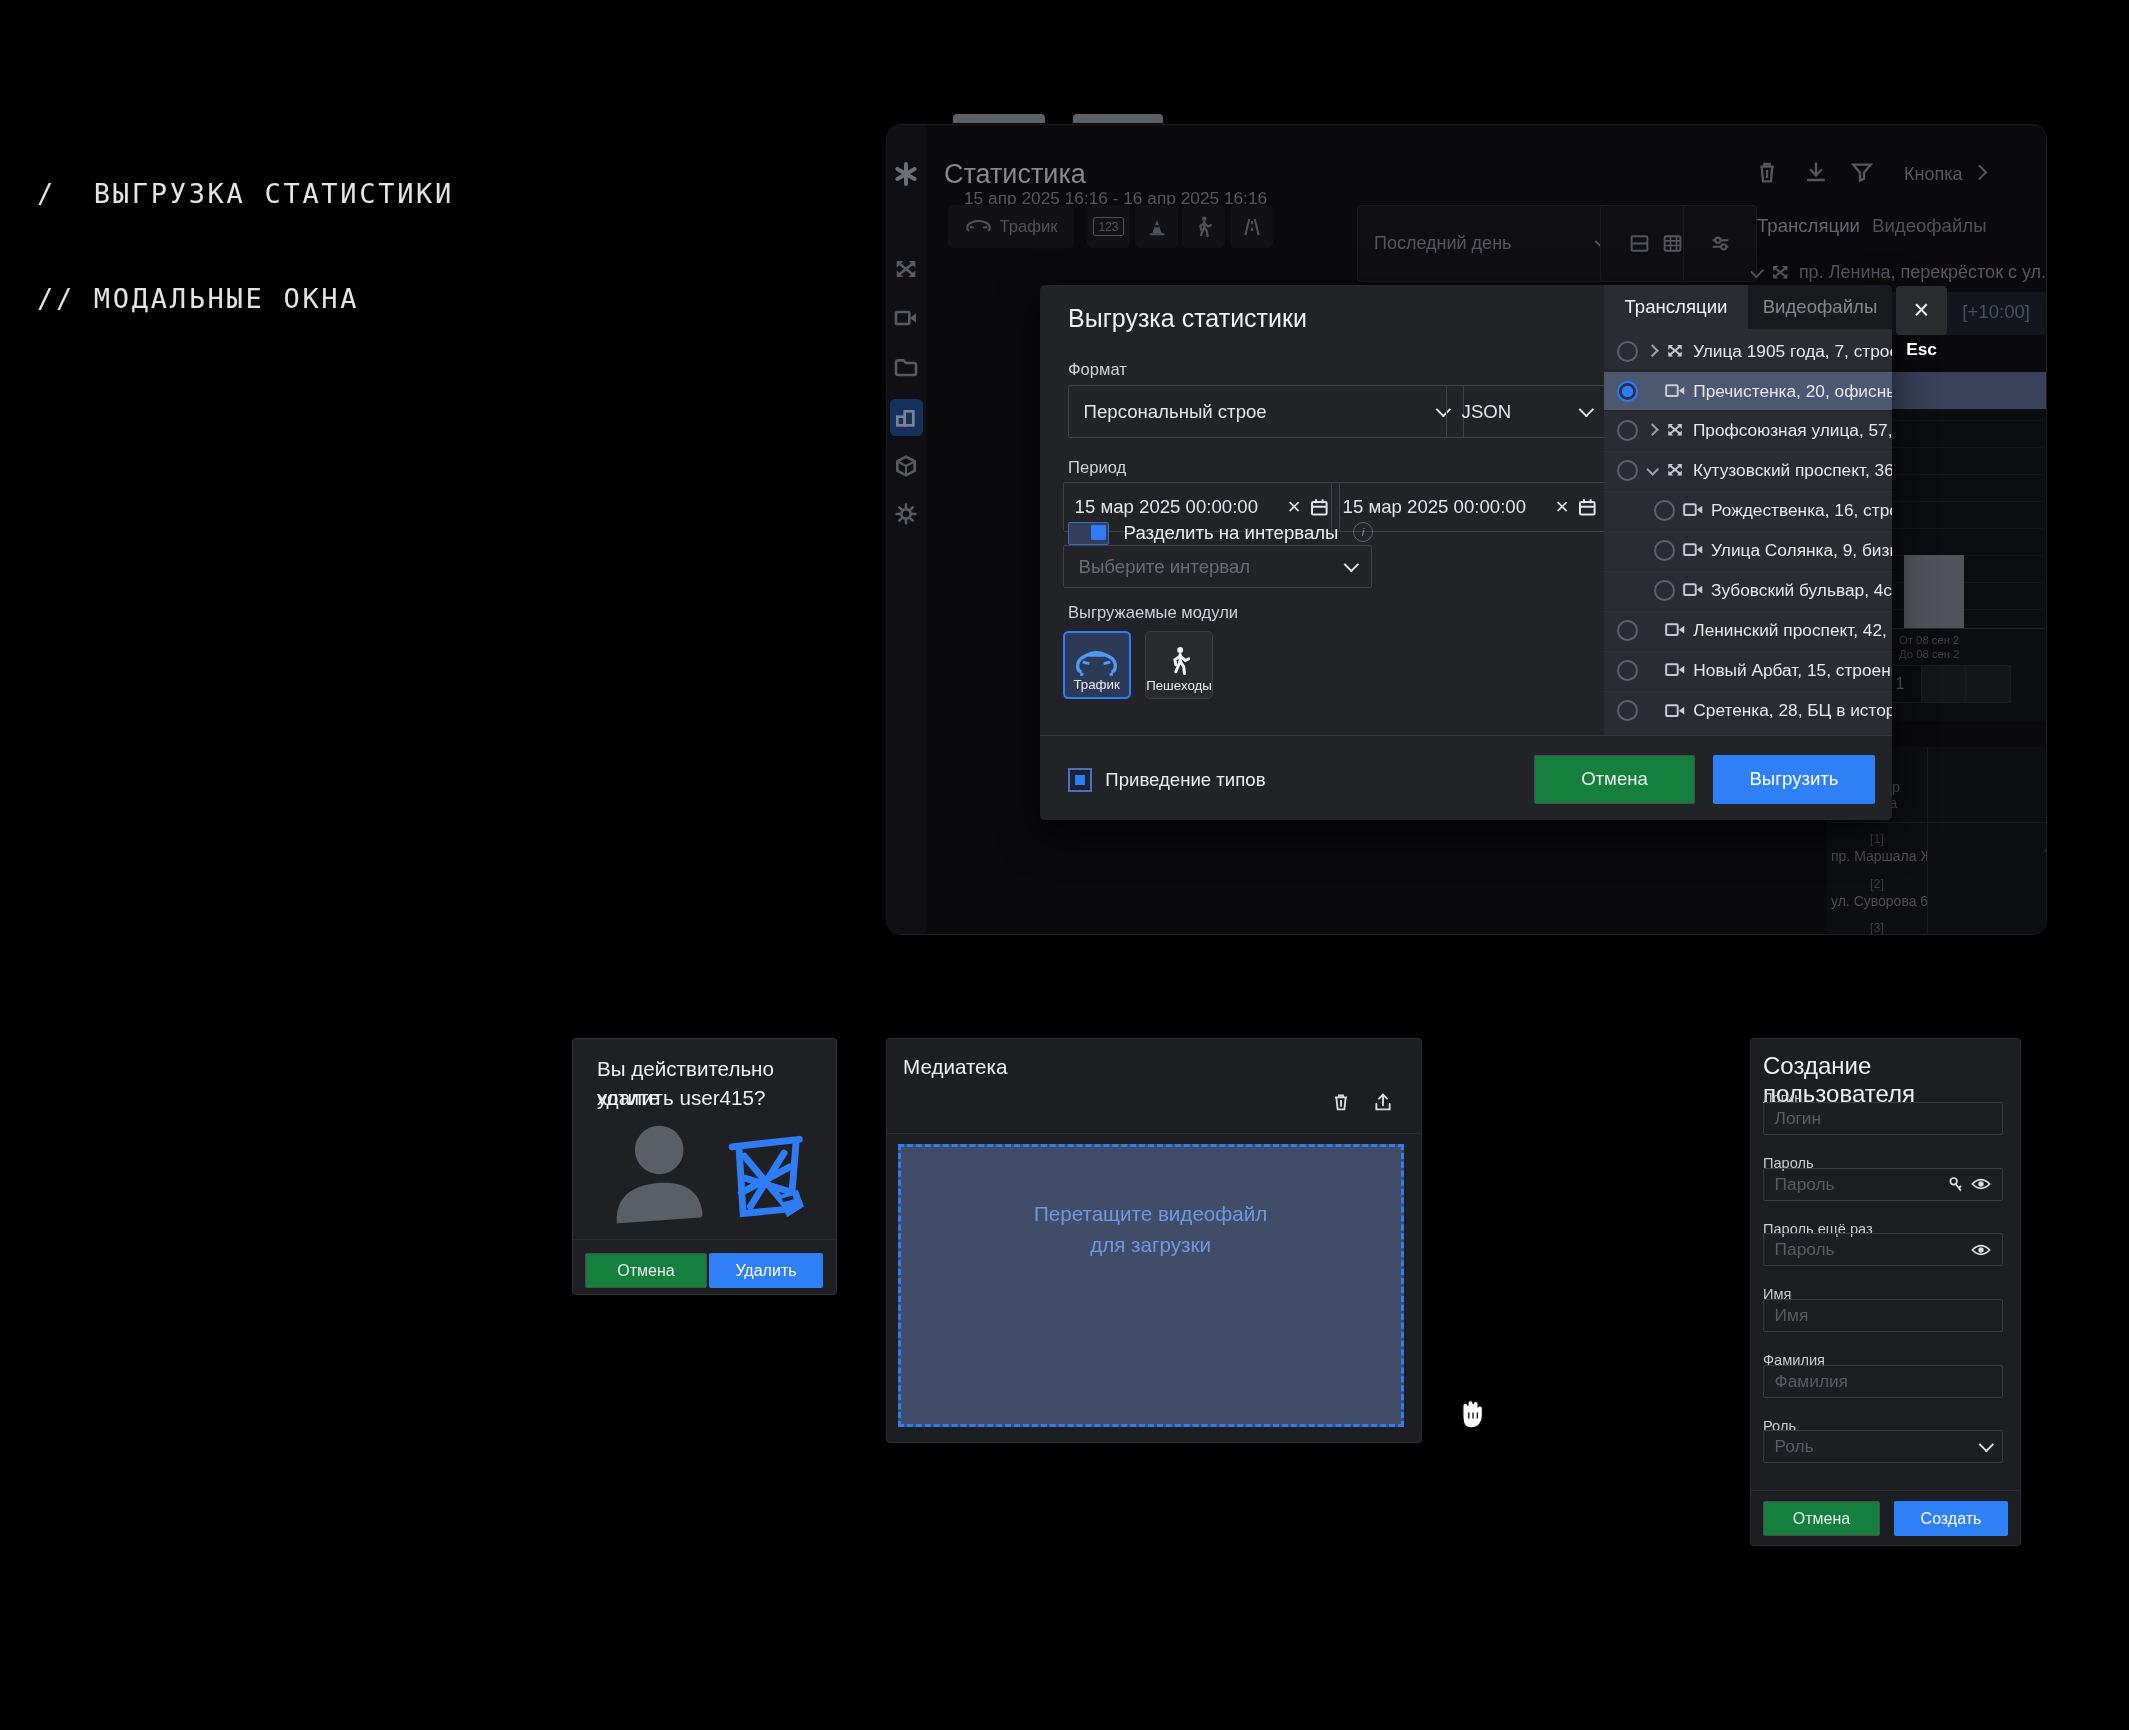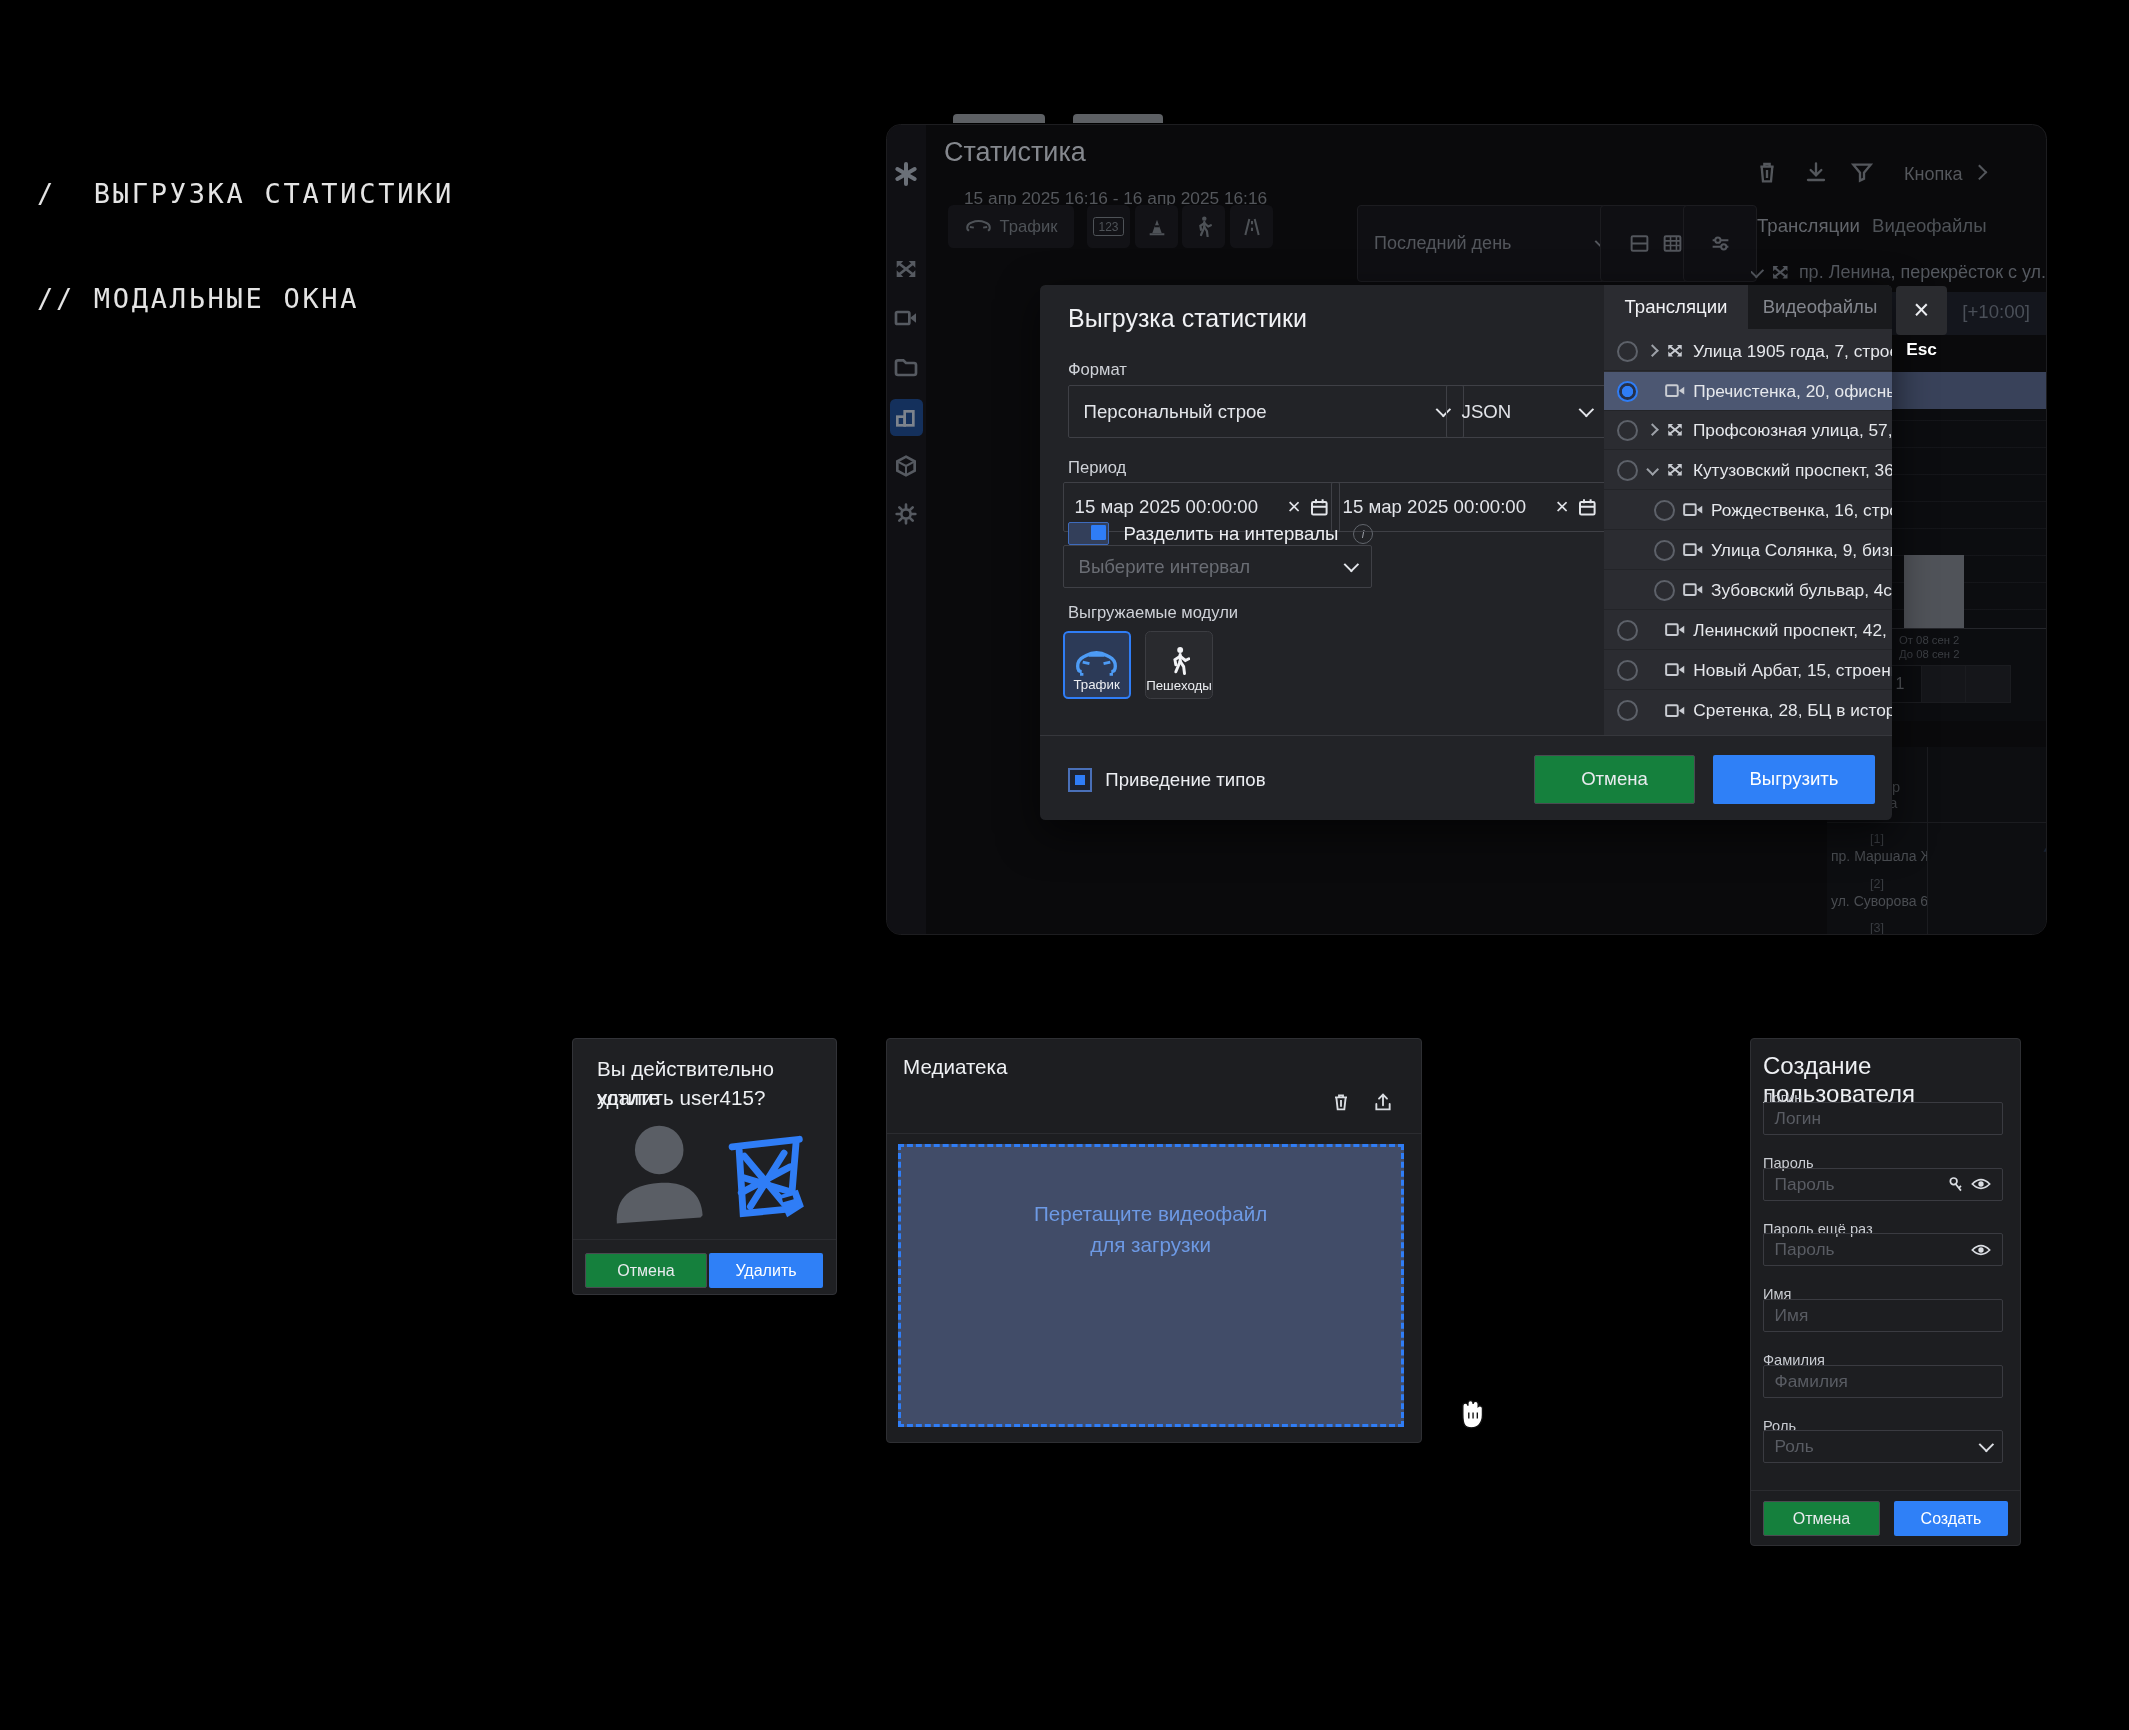--- a/index.html
+++ b/index.html
@@ -143,21 +143,21 @@
           <path d="M5 11l13 7 13-7M18 32V18" fill="none" stroke="currentColor" stroke-width="3"></path>
         </svg>
       <svg class="abs sideicon" style="top:377px" viewBox="0 0 36 36">
           <circle cx="18" cy="18" r="7" fill="none" stroke="currentColor" stroke-width="4"></circle>
           <g stroke="currentColor" stroke-width="4" stroke-linecap="round">
             <path d="M18 4v5M18 27v5M4 18h5M27 18h5M8 8l3.5 3.5M24.5 24.5L28 28M28 8l-3.5 3.5M11.5 24.5L8 28"></path>
           </g>
         </svg>
     </aside>
 
-    <div class="abs bw-title" style="left:57px;top:12px">Статистика</div>
+    <div class="abs bw-title" style="left:57px;top:34px">Статистика</div>
     <div class="abs bw-sub" style="left:57px;top:63px">15 апр 2025 16:16 - 16 апр 2025 16:16</div>
     <svg class="abs hicon" style="left:868px;top:35px" viewBox="0 0 36 36">
         <g fill="none" stroke="currentColor" stroke-width="3.5">
           <path d="M8 10h20M14 10V6h8v4M10 10l2 22h12l2-22"></path>
           <path d="M18 15v12"></path>
         </g>
       </svg>
       <svg class="abs hicon" style="left:917px;top:35px" viewBox="0 0 36 36">
         <g fill="none" stroke="currentColor" stroke-width="3.5" stroke-linecap="round">
           <path d="M18 5v17M10 15l8 8 8-8"></path>
@@ -343,21 +343,21 @@
       <span>15 мар 2025  00:00:00</span>
       <span style="display:flex;align-items:center;gap:9.3px">
         <span class="xg">×</span>
         <svg class="cal" viewBox="0 0 28 28">
             <rect x="3" y="6" width="22" height="19" rx="2" fill="none" stroke="currentColor" stroke-width="3"></rect>
             <path d="M9 2v6M19 2v6M3 13h22" stroke="currentColor" stroke-width="3"></path>
           </svg>
       </span>
     </div>
 
-    <div class="abs" style="left:28px;top:237px;display:flex;align-items:center;gap:14.6px">
+    <div class="abs" style="left:28px;top:237px;display:flex;gap:14.6px">
       <span class="toggle">
           <span class="knob"></span>
         </span>
       <span style="font-size:18.6px;color:#eceef2">Разделить на интервалы</span>
       <span class="info">i</span>
     </div>
 
     <div class="abs inp" style="left:23px;top:260px;width:278px;height:41px">
       <span class="ph">Выберите интервал</span>
       <span class="chev"></span>

